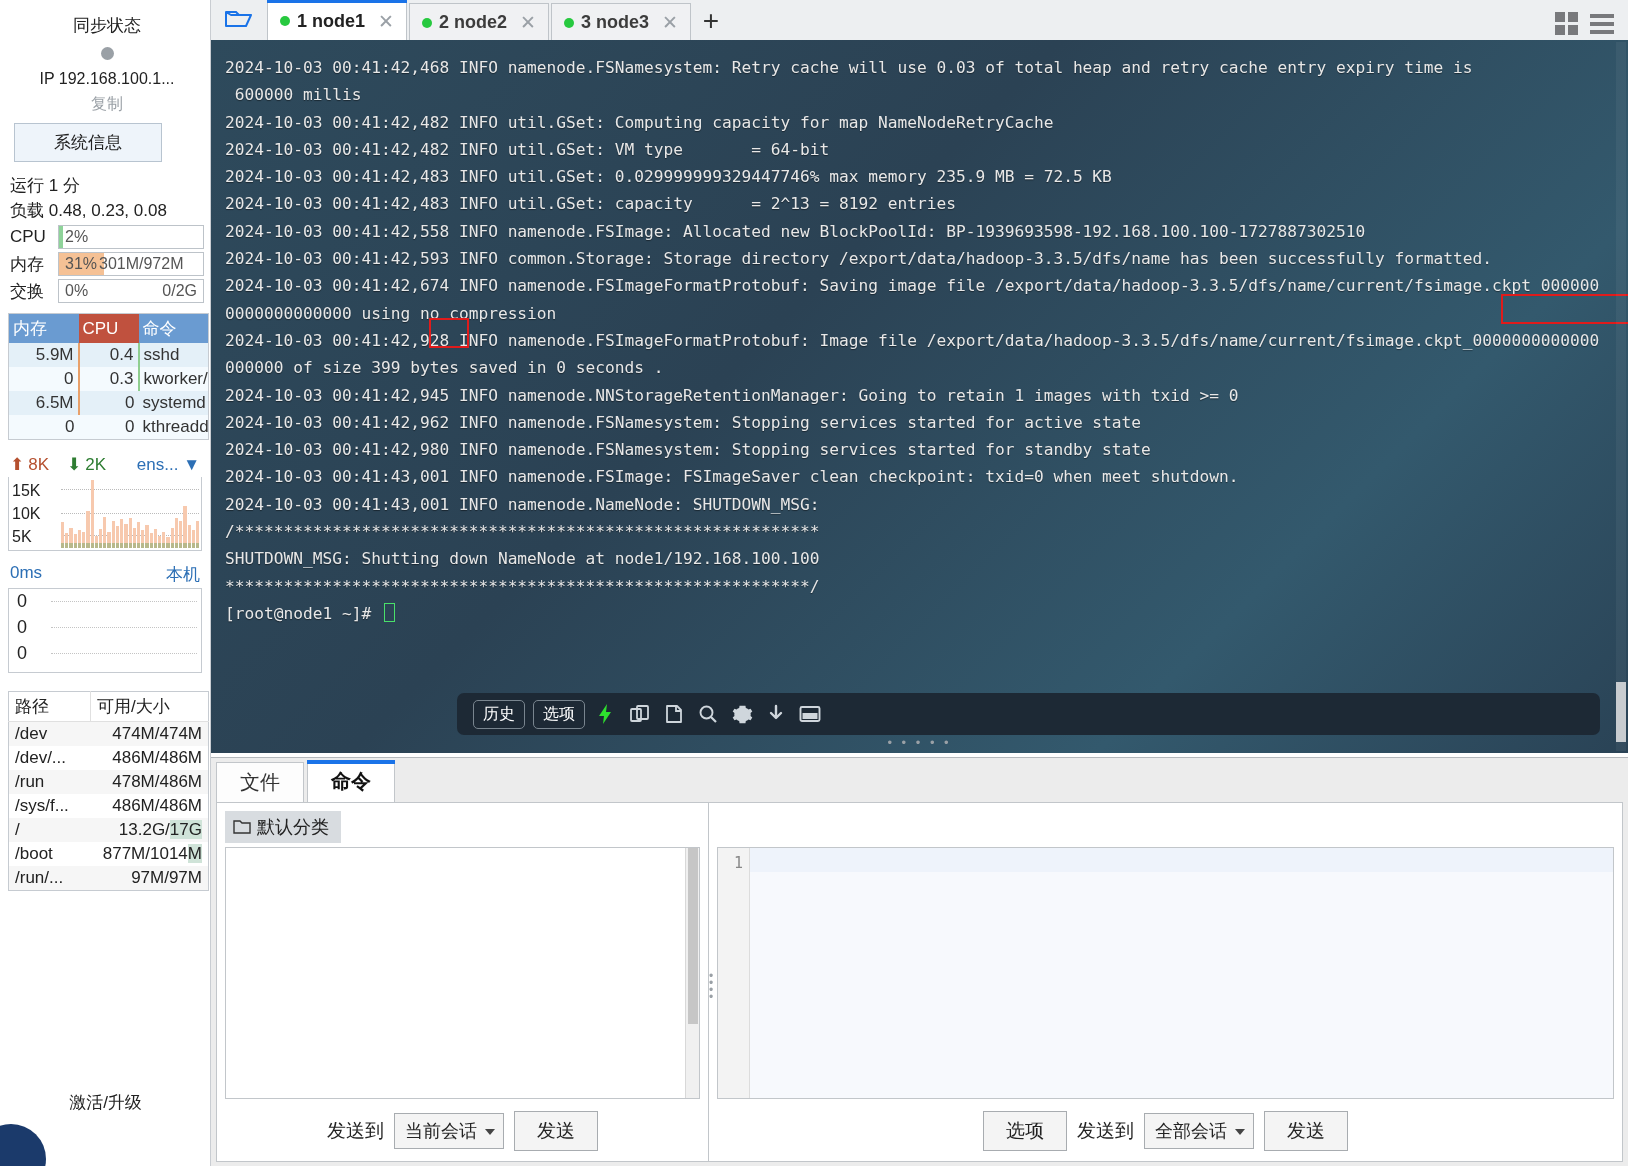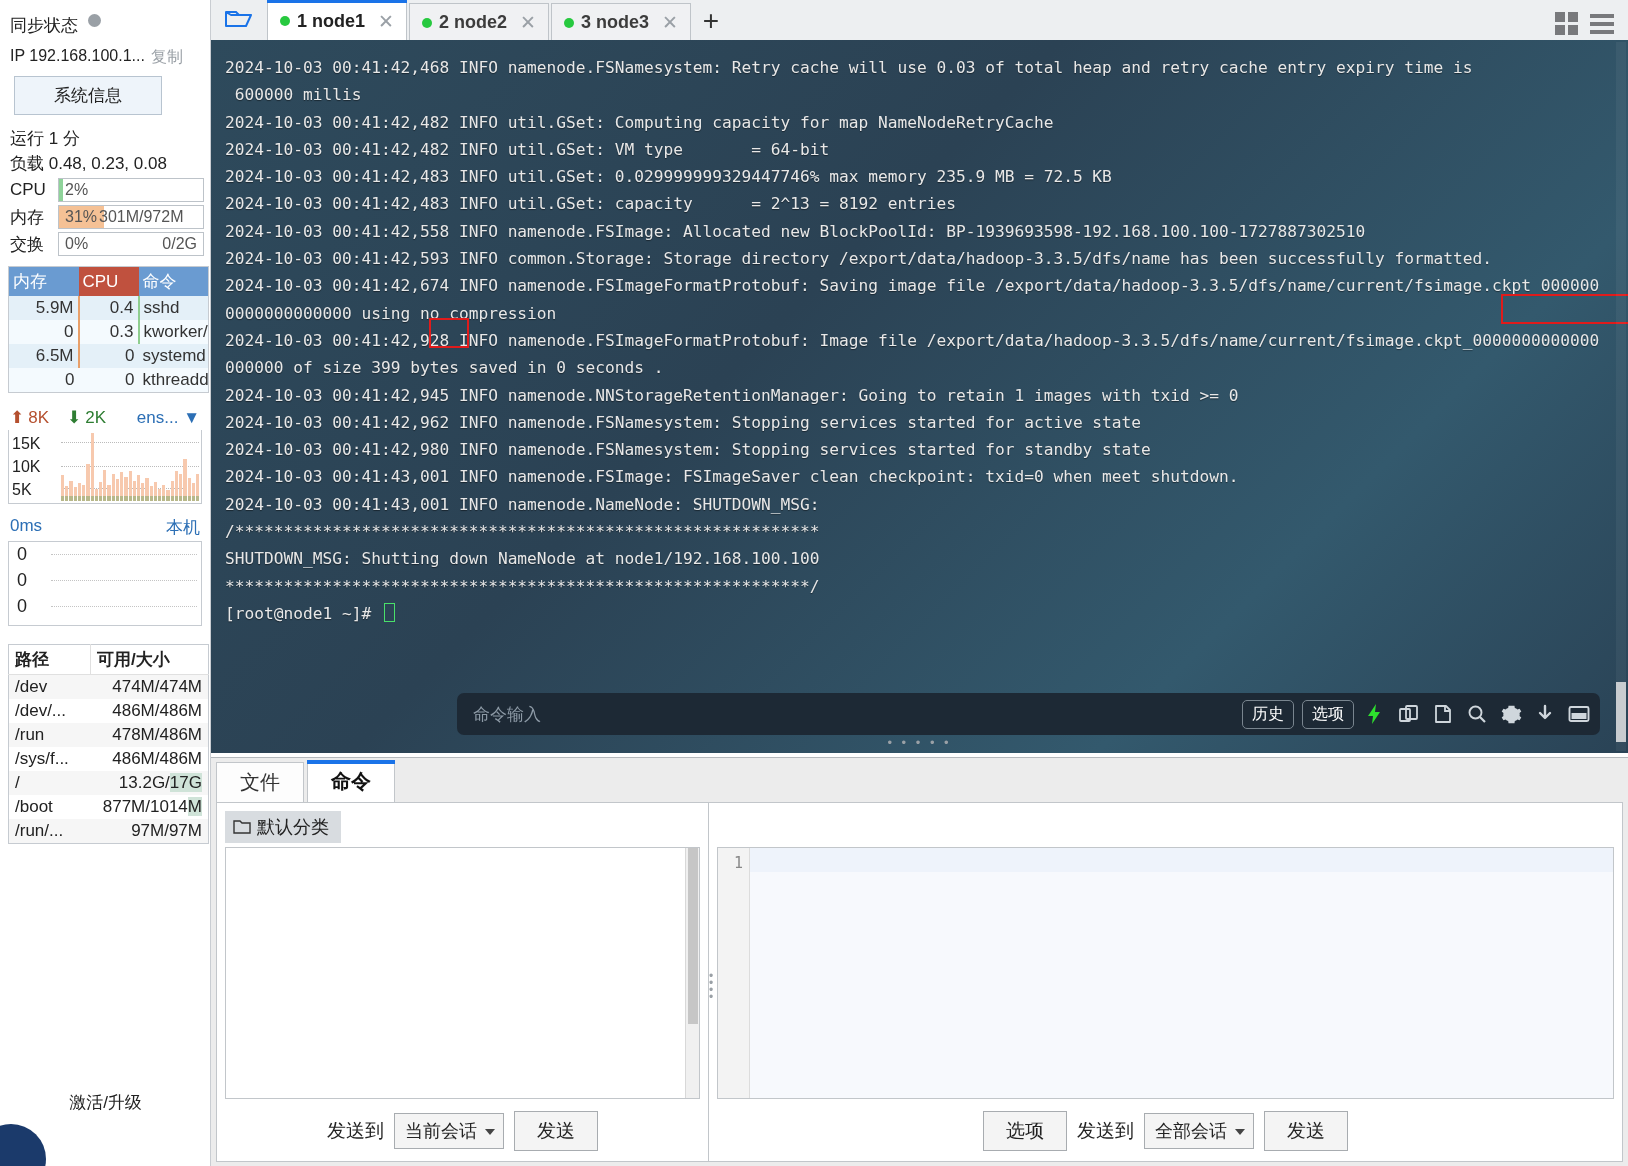--- a/index.html
+++ b/index.html
@@ -10,21 +10,21 @@
     background:#ffffff; overflow:hidden;
     position:relative;
   }
 
   
   #sidebar {
     position:absolute; left:0; top:0; width:211px; height:1166px;
     background:#ffffff; border-right:1px solid #c9cdd2;
     padding:8px 6px 0 6px;
   }
-  .sb-row { display:flex; font-size:17px; color:#222; }
+  .sb-row { display:flex; align-items:center; font-size:17px; color:#222;flex-direction:column; }
   .sync-row { margin:6px 0 10px 4px; gap:10px; }
   .sync-dot {
     width:13px; height:13px; border-radius:50%;
     background:#9aa0a6; display:inline-block;
   }
   .ip-row { margin:0 0 8px 4px; gap:6px; font-size:16px; }
   .ip-copy { color:#9aa0a6; font-size:16px; }
   .sysinfo-btn {
     display:block; width:148px; margin:4px 0 12px 8px; padding:7px 0;
     text-align:center; font-size:17px; color:#222;
@@ -98,21 +98,21 @@
              position:relative; background:#fff; }
   .lat-box .zz { position:absolute; left:8px; font-size:18px; color:#222; }
   .lat-box .dl { position:absolute; left:42px; right:4px; border-top:1px dotted #c4c4c4; }
 
   
   .disk-tbl {
     margin:18px 2px 0 2px; border:1px solid #c6cbd1; border-collapse:collapse;
     width:201px; table-layout:fixed;
   }
   .disk-tbl th {
-    font-size:17px; font-weight:bold; color:#222; padding:3px 6px;
+    font-size:17px; font-weight:normal; color:#222; padding:3px 6px;
     background:#fff; text-align:left; border-bottom:1px solid #e0e0e0;
   }
   .disk-tbl th.r { text-align:left; border-left:1px solid #e0e0e0; }
   .disk-tbl td { font-size:17px; color:#222; padding:2px 6px; white-space:nowrap; }
   .disk-tbl td.r { text-align:right; }
   .disk-tbl tr:nth-child(even) td { background:#f6f6f6; }
   .hl { background:#cfe3d8; }
 
   .activate {
     position:absolute; bottom:52px; left:0; width:211px; text-align:center;
@@ -523,21 +523,20 @@
 <span>[root@node1 ~]# </span><span class="cursor-blk"></span></div>
 
   <div class="hilite-box" id="hl1"></div>
   <div class="hilite-box" id="hl2"></div>
 
   <div class="term-scroll">
       <i></i>
     </div>
 
   <div id="cmdbar">
-    <span class="ph">命令输入</span>
     <span class="mini-btn">历史</span>
     <span class="mini-btn">选项</span>
 
     <span class="tbi">
       <svg width="18" height="20" viewBox="0 0 18 20">
           <path d="M10 0L2 12h5l-1 8 8-12H9z" fill="#2ee02e"></path>
         </svg>
     </span>
     <span class="tbi">
       <svg width="20" height="20" viewBox="0 0 20 20">

